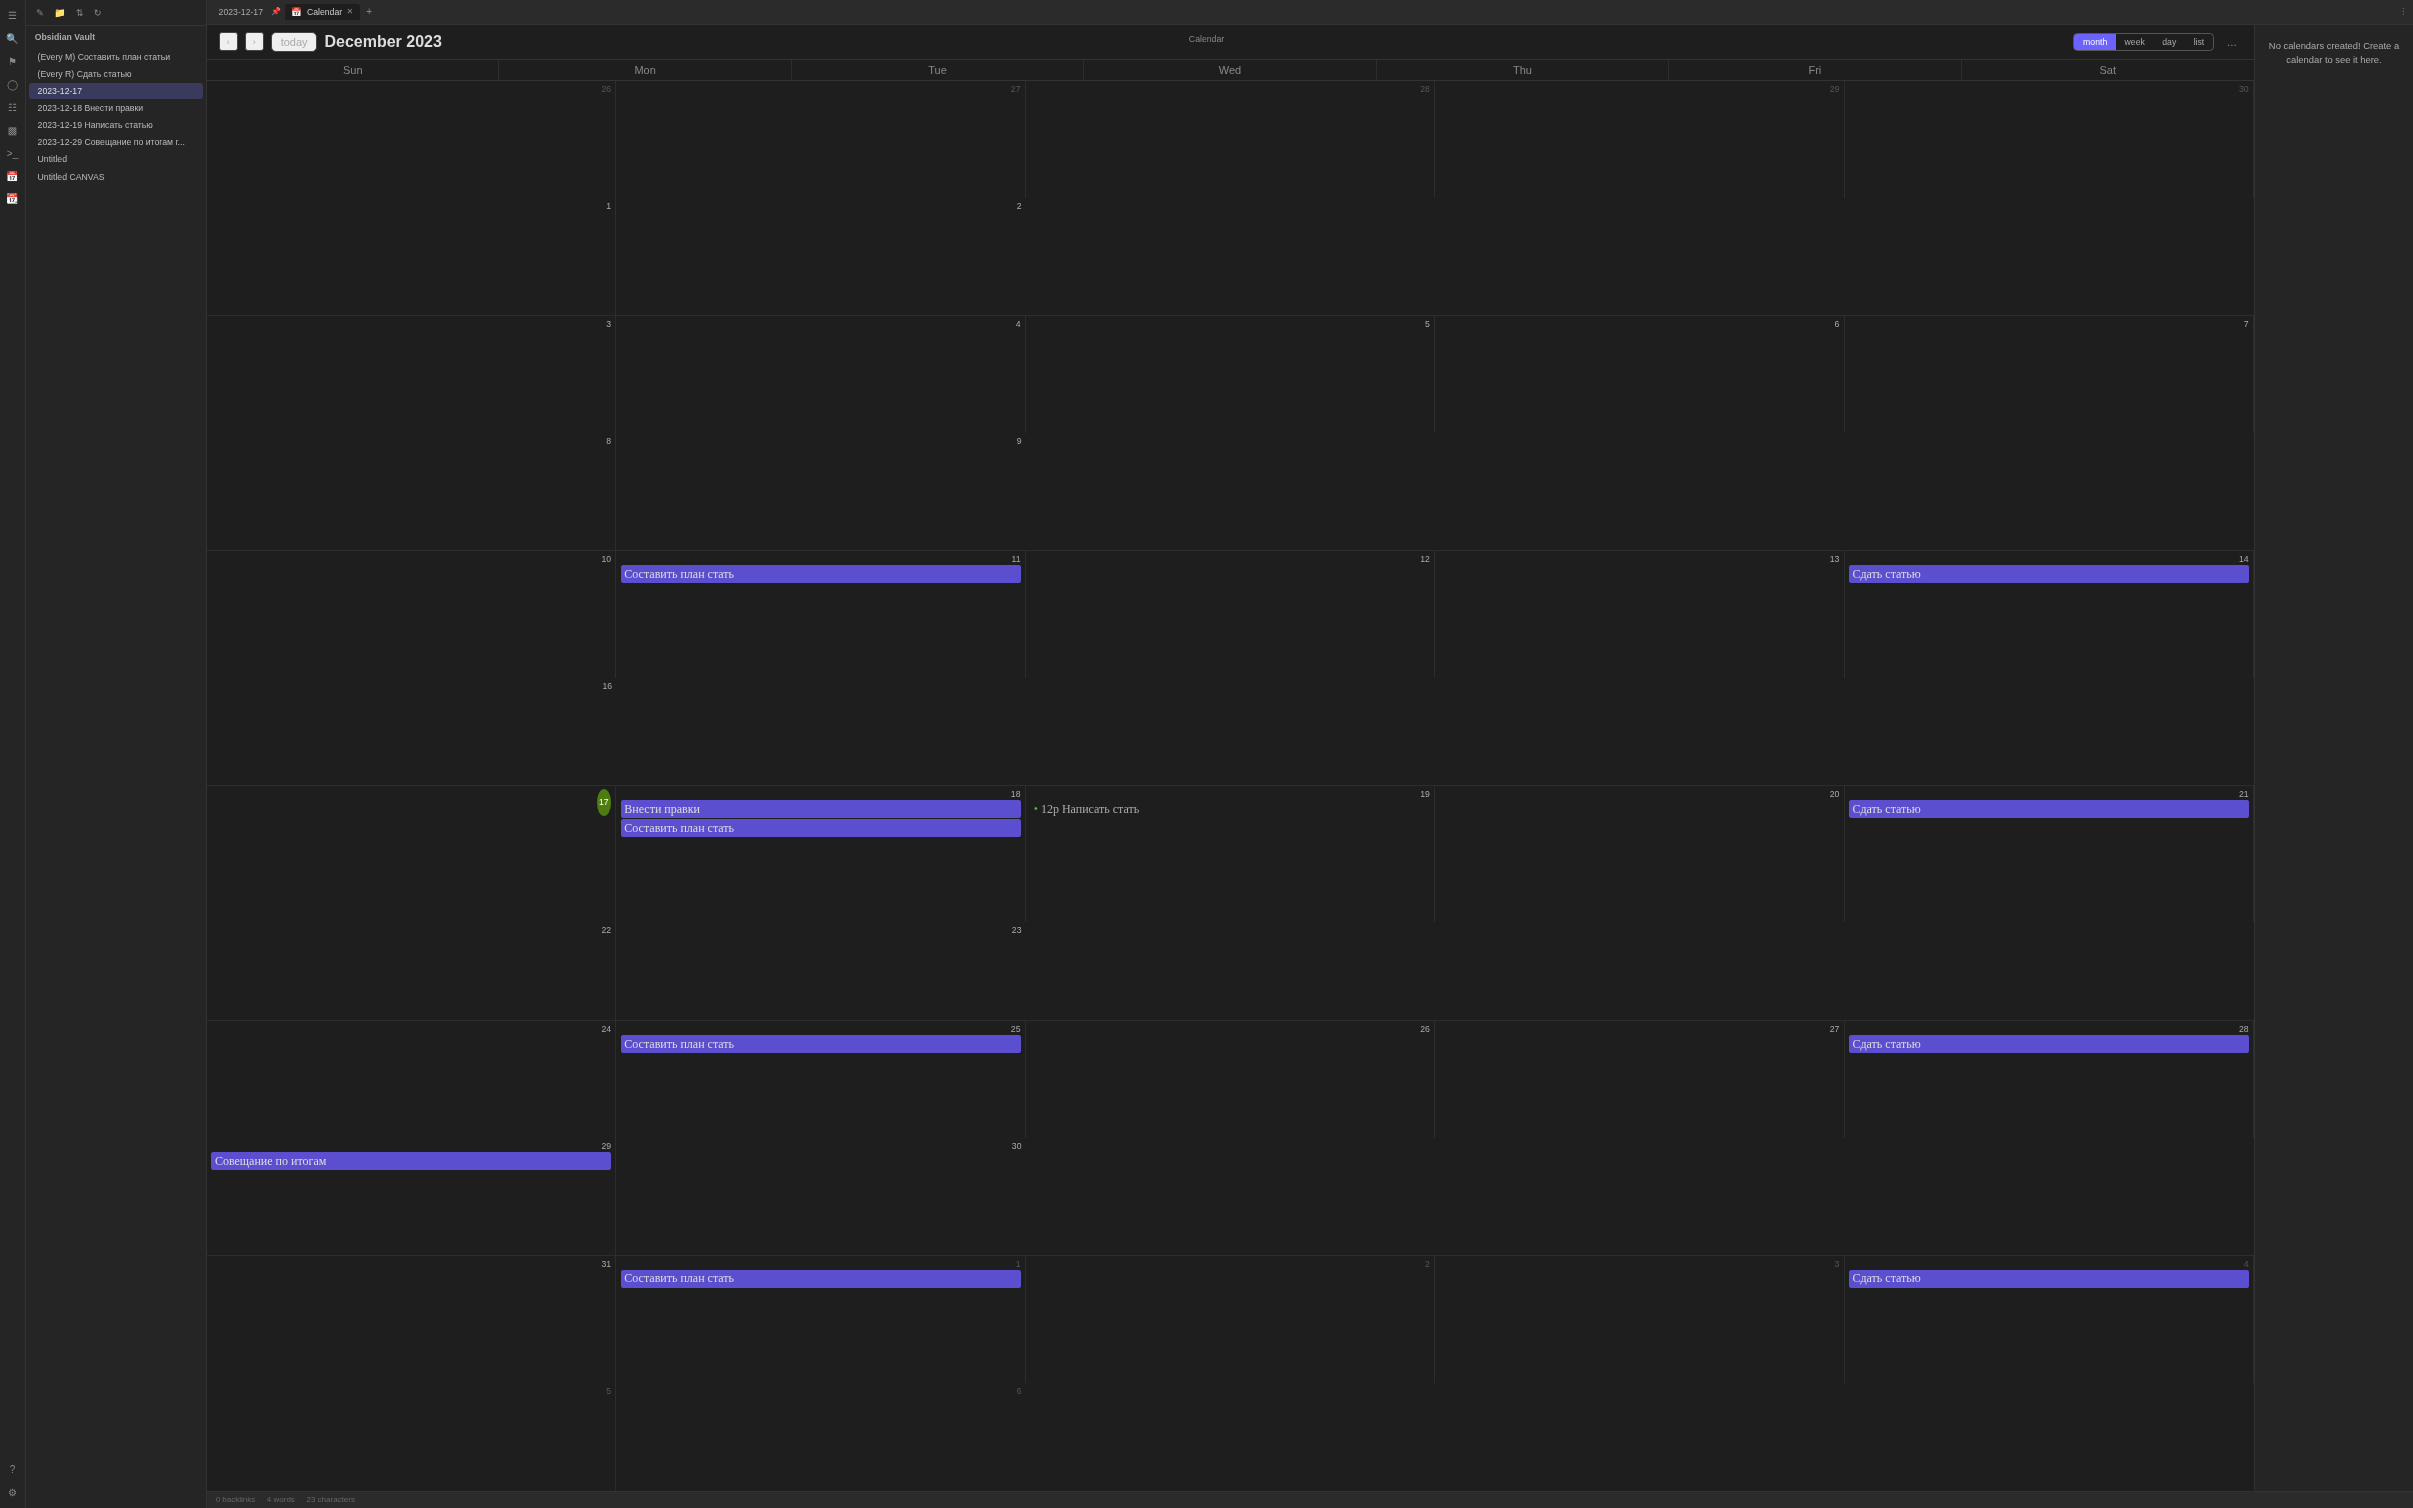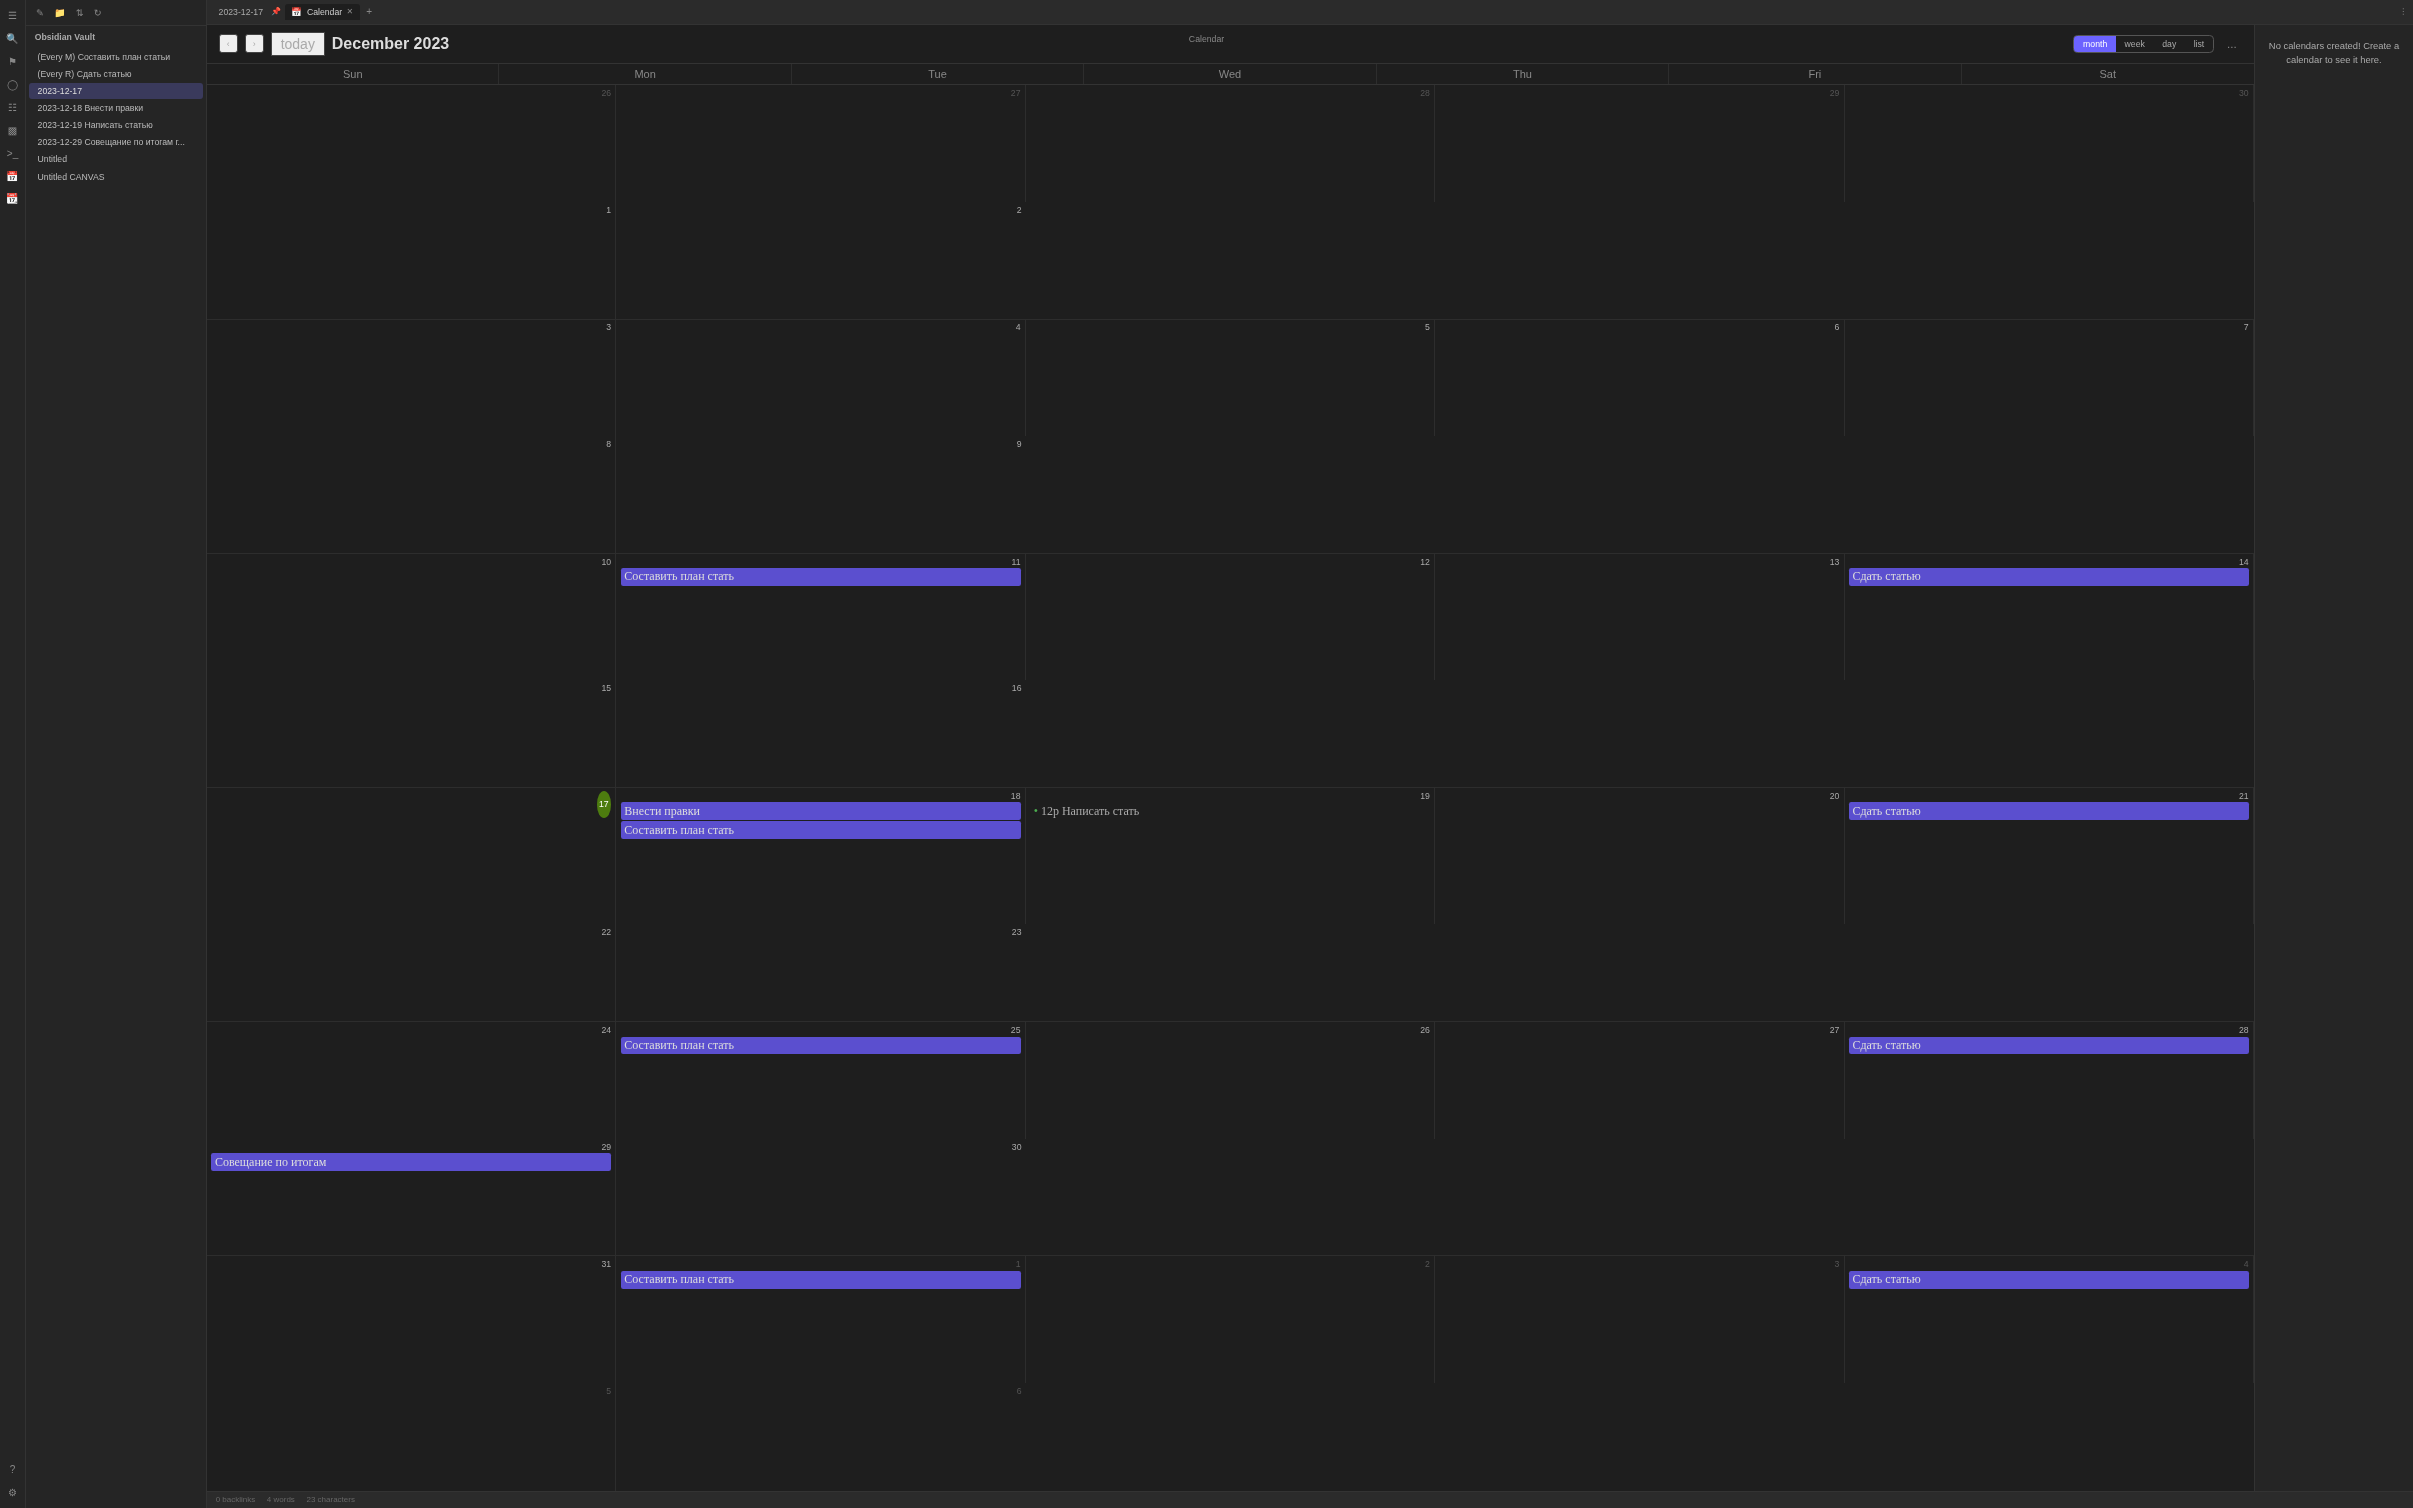--- a/index.html
+++ b/index.html
@@ -165,24 +165,24 @@
       justify-content: center;
       border: 0.7px solid #444;
       border-radius: 2.9px;
       cursor: pointer;
       color: #aaa;
       font-size: 8.7px;
     }
     .cal-header .today-btn {
       padding: 2.9px 8.7px;
       border: 0.7px solid #444;
-      border-radius: 0;
-      cursor: pointer;
-      color: #aaa;
-      font-size: 14px;
+      border-radius: 5px;
+      cursor: pointer;
+      color: #aaa;
+      font-size: 11px;
     }
     .cal-header .cal-title {
       flex: 1;
       text-align: left;
       font-size: 16px;
       font-weight: 600;
       color: #ddd;
     }
     .cal-header .view-switcher {
       display: flex;
@@ -460,23 +460,20 @@
               <div class="day-num">12</div>
             </div>
             <div class="cal-day">
               <div class="day-num">13</div>
             </div>
             <div class="cal-day">
               <div class="day-num">14</div>
               <div class="cal-event">Сдать статью</div>
             </div>
             <div class="cal-day">
-              <div class="day-num">15</div>
-            </div>
-            <div class="cal-day">
               <div class="day-num">16</div>
             </div>
           </div>
           <div class="cal-week">
             <div class="cal-day">
               <div class="day-num today">17</div>
             </div>
             <div class="cal-day">
               <div class="day-num">18</div>
               <div class="cal-event">Внести правки</div>

